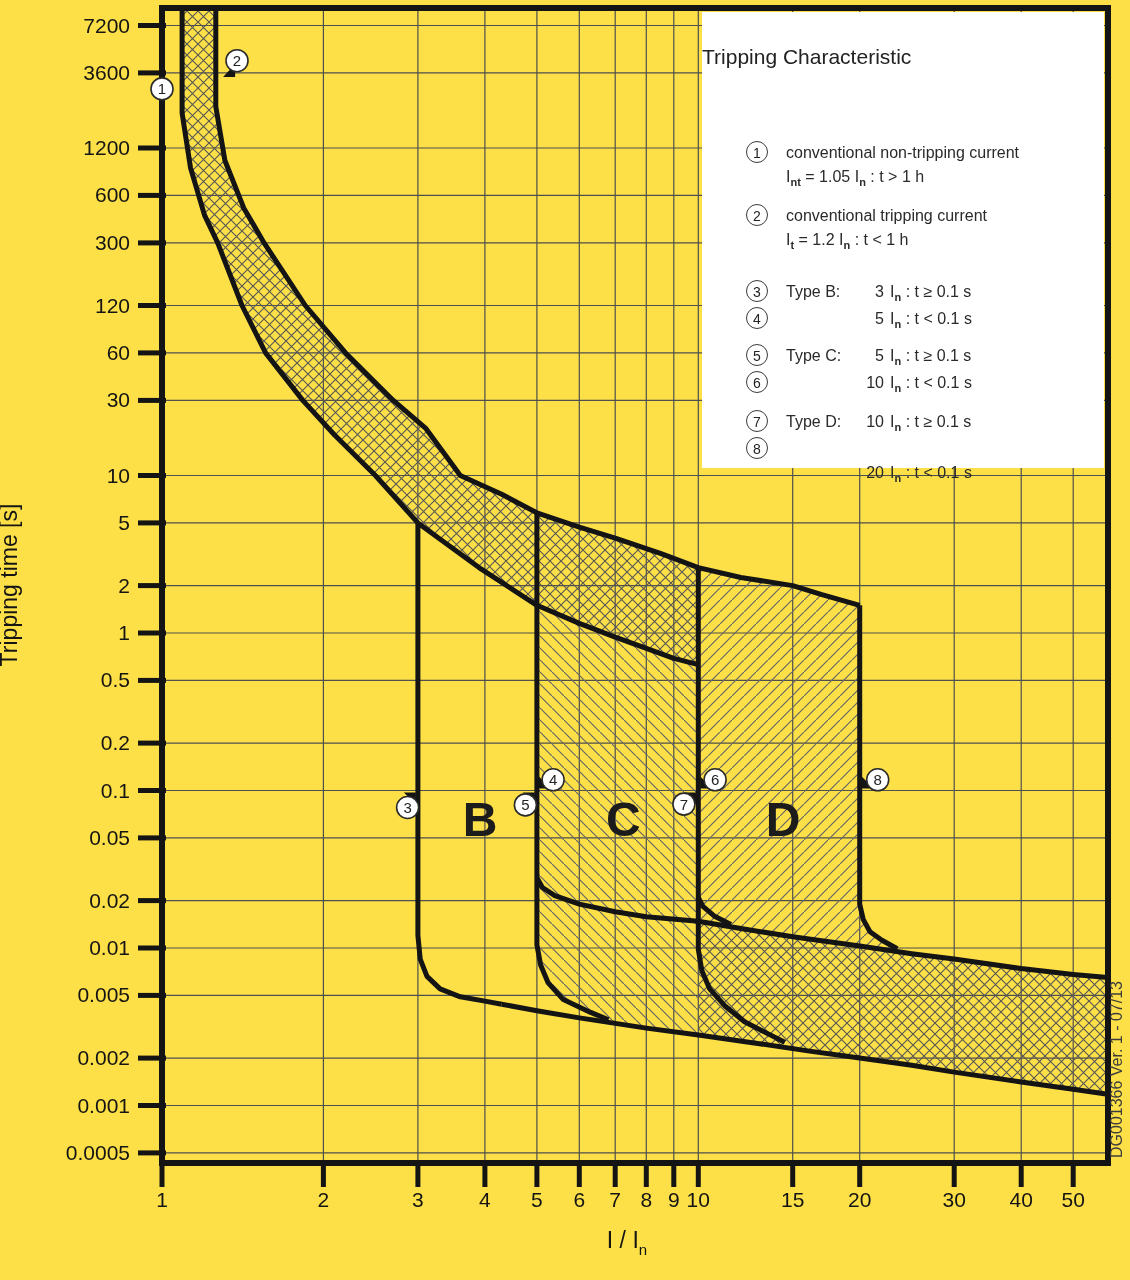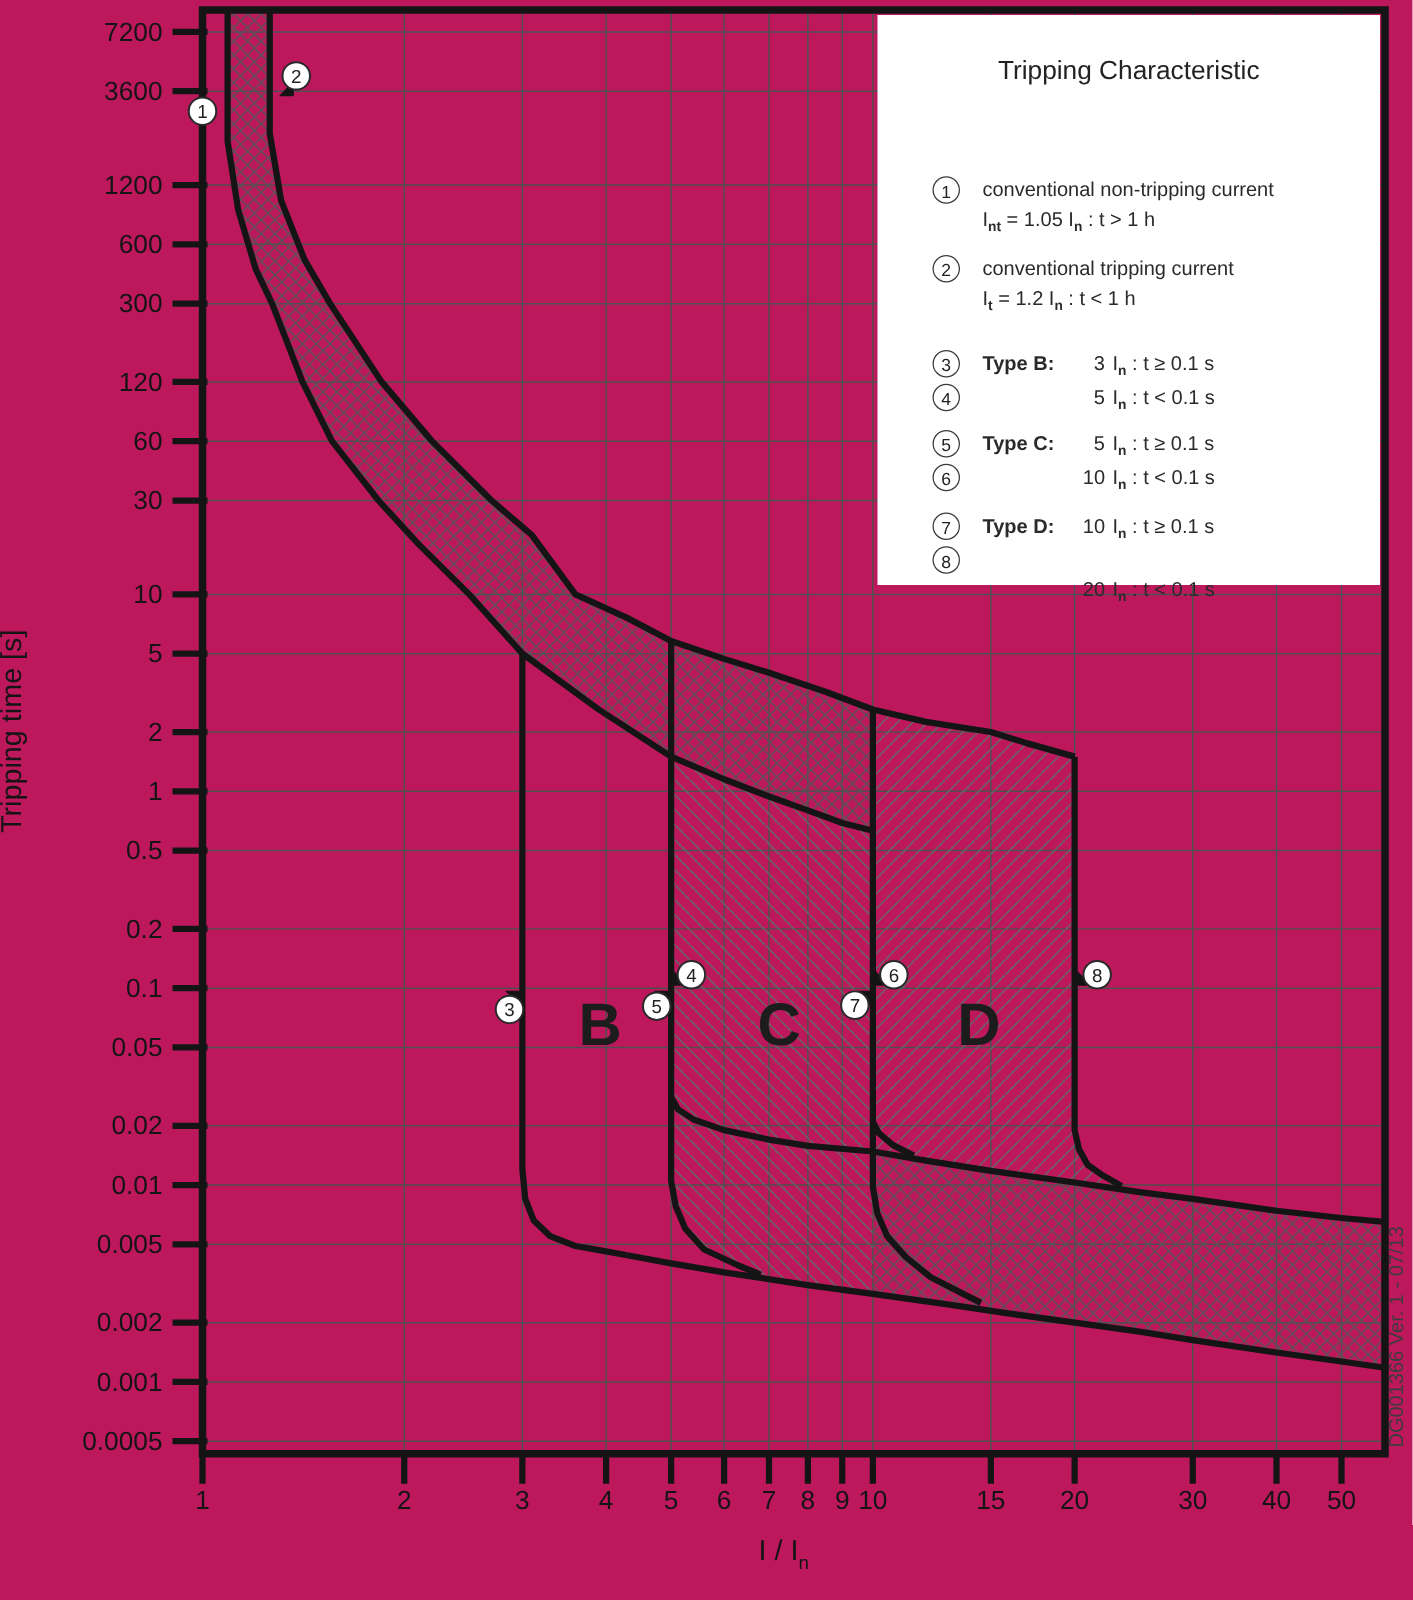--- a/index.html
+++ b/index.html
@@ -1,38 +1,38 @@
 <!DOCTYPE html>
 <html><head>
 <meta charset="utf-8">
 <style>
   html,body{margin:0;padding:0;background:#fff;}
   body{width:1130px;height:1280px;font-family:"Liberation Sans",sans-serif;}
-  .screen{position:relative;width:1130px;height:1280px;background:#be185d;overflow:hidden;}
+  .screen{position:relative;width:1130px;height:1280px;background:#fde047;overflow:hidden;}
   svg{position:absolute;left:0;top:0;}
   .grid{stroke:#4f4f4f;stroke-width:1.2;}
   .curve{fill:none;stroke:#141414;stroke-width:5;stroke-linejoin:round;}
   .frame{fill:none;stroke:#141414;stroke-width:6;}
   .tick{stroke:#141414;stroke-width:5;}
   .ylab,.xlab{font-family:"Liberation Sans",sans-serif;font-size:21px;fill:#141414;}
   .axis-title{font-family:"Liberation Sans",sans-serif;font-size:23px;fill:#141414;}
   .region-letter{font-family:"Liberation Sans",sans-serif;font-size:48px;font-weight:700;fill:#1c1c1c;}
   .mcirc{fill:#fff;stroke:#2a2a2a;stroke-width:1.6;}
   .mtext{font-family:"Liberation Sans",sans-serif;font-size:15px;fill:#222;}
   .wedge{fill:#141414;stroke:none;}
   .doccode{font-family:"Liberation Sans",sans-serif;font-size:16px;fill:#3c3c3c;}
 
   .legend-panel{position:absolute;left:702px;top:12px;width:402px;height:456px;background:#fff;color:#2a2a2a;}
-  .lg-title{position:absolute;left:0;top:33px;width:100%;text-align:center;font-size:21px;color:#222;}
+  .lg-title{position:absolute;left:0;top:33px;width:100%;font-size:21px;color:#222;}
   .lg-sub{position:absolute;left:0;width:100%;text-align:center;font-size:16px;}
   .lgc{position:absolute;width:22px;height:22px;border:1.5px solid #3a3a3a;border-radius:50%;
        font-size:14px;line-height:22px;text-align:center;background:#fff;color:#222;box-sizing:border-box;}
   .lg-line{position:absolute;left:84px;font-size:16px;line-height:20px;white-space:nowrap;}
   .lg-line sub{font-size:11px;font-weight:bold;}
-  .tname{display:inline-block;width:76px;font-weight:bold;}
+  .tname{display:inline-block;width:76px;}
   .tval{display:inline-block;width:22px;text-align:right;}
   .isym{margin-left:6px;}
 </style>
 </head>
 <body>
 
 <div class="screen">
 
   <svg id="plot" width="1130" height="1280" viewBox="0 0 1130 1280">
     <defs>

